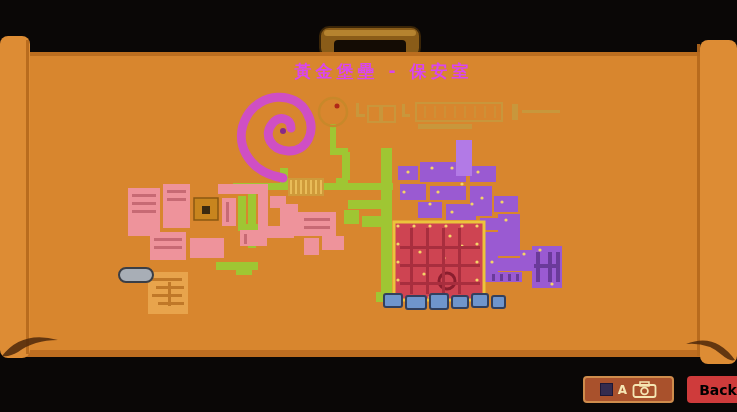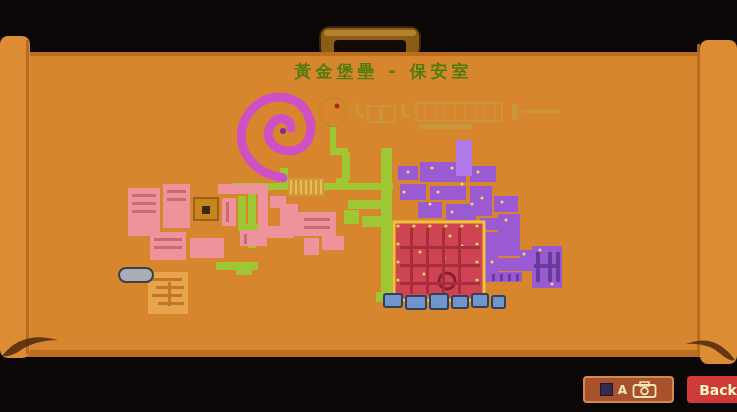--- a/index.html
+++ b/index.html
@@ -245,29 +245,29 @@
       <path d="M283,178 C248,172 232,142 247,116 C260,93 295,90 307,113 C317,131 307,152 288,151 C271,150 263,135 272,124 C279,115 291,118 291,128" fill="none" stroke-width="9" stroke-linecap="round" stroke="#cf4fc4"></path>
       <circle cx="283" cy="131" r="3" fill="#872a88"></circle>
     </g>
 
     <g>
       <circle cx="333" cy="112" r="14" fill="none" stroke-width="2.5" stroke="#c8882a"></circle>
       <circle cx="337" cy="106" r="2.5" fill="#b02818"></circle>
     </g>
   </svg>
 
-  <div id="map-title" style="color: #4d7c0f; text-align: center;">黃金堡壘 - 保安室</div>
+  <div id="map-title" style="color: #d946ef; text-align: center;">黃金堡壘 - 保安室</div>
 
   <div id="photo-btn" class="btn" style="background: rgb(169, 81, 44); border-color: rgb(207, 140, 76);">
     <span class="keysq"></span>
     <span class="keylabel">A</span>
     <svg width="25" height="17" viewBox="0 0 25 17">
       <rect x="1.5" y="4" width="22" height="12" rx="2" fill="none" stroke="#f5e6b3" stroke-width="1.8"></rect>
       <rect x="8" y="1" width="9" height="4" fill="none" stroke="#f5e6b3" stroke-width="1.5"></rect>
       <circle cx="12.5" cy="10" r="3.4" fill="none" stroke="#f5e6b3" stroke-width="1.8"></circle>
     </svg>
   </div>
 
   <div id="back-btn" class="btn" style="background: rgb(207, 59, 59);">
-    <span style="color: #fef9c3;">Back</span>
+    <span style="color: #000000;">Back</span>
   </div>
 
 </div>
 
 </body></html>

